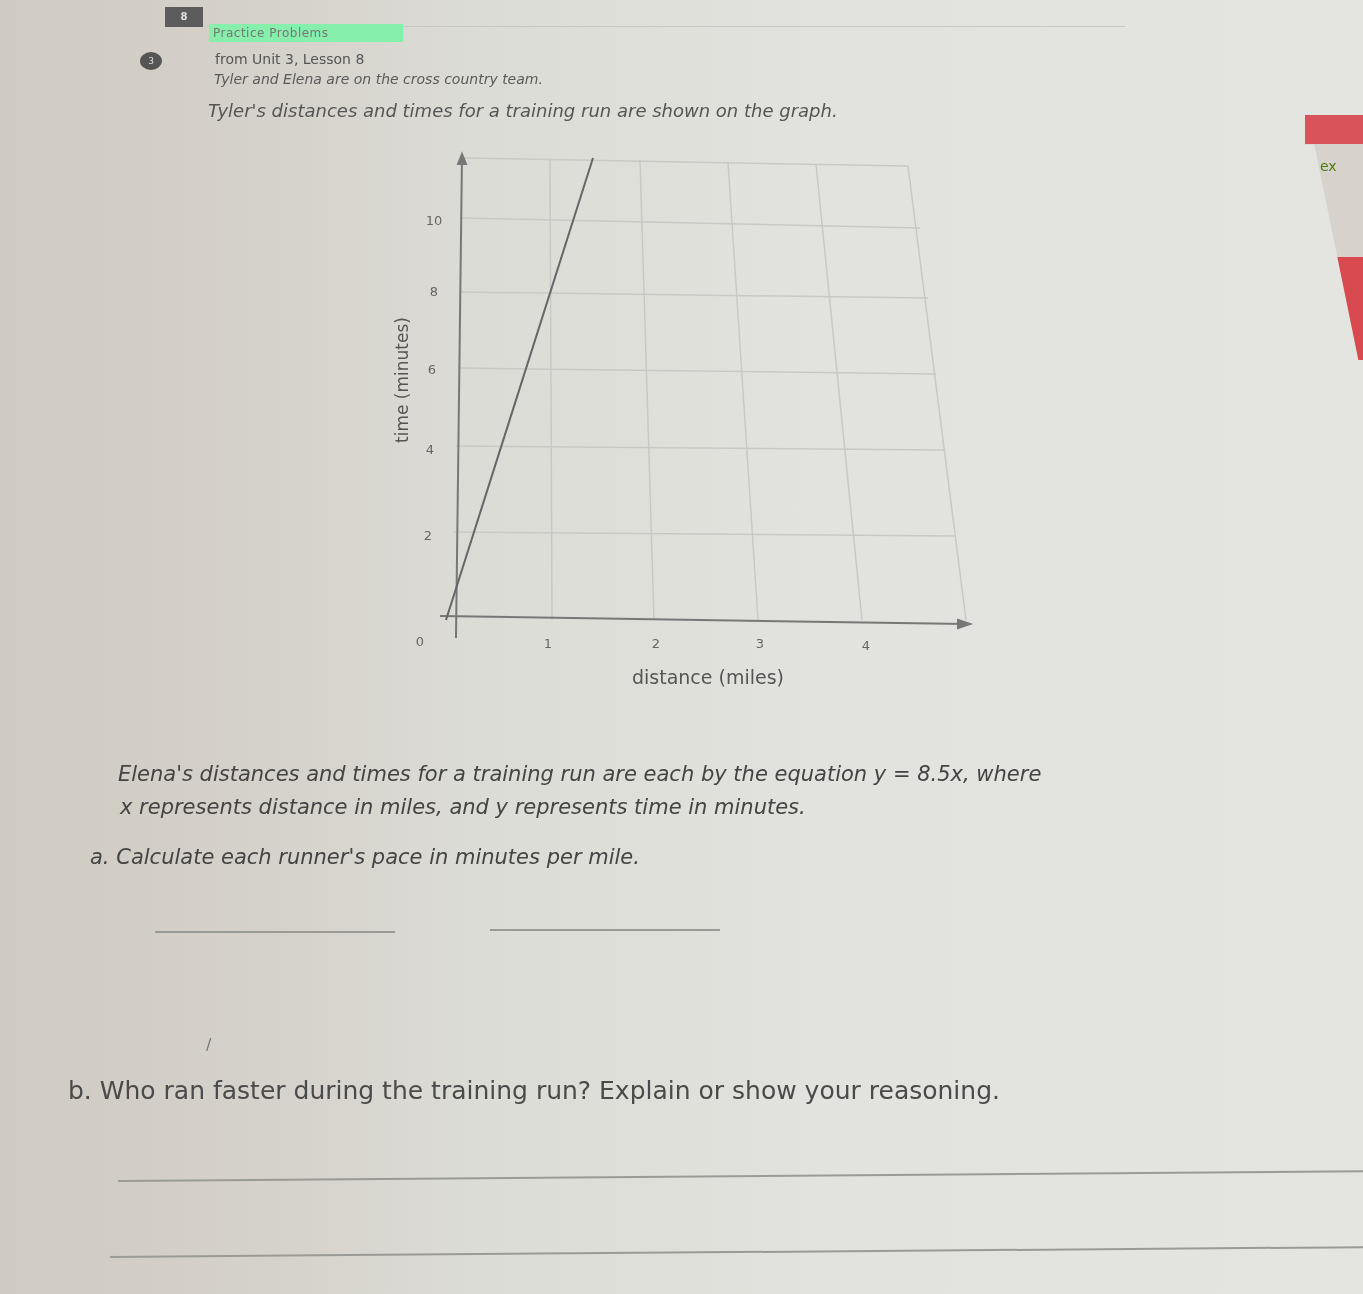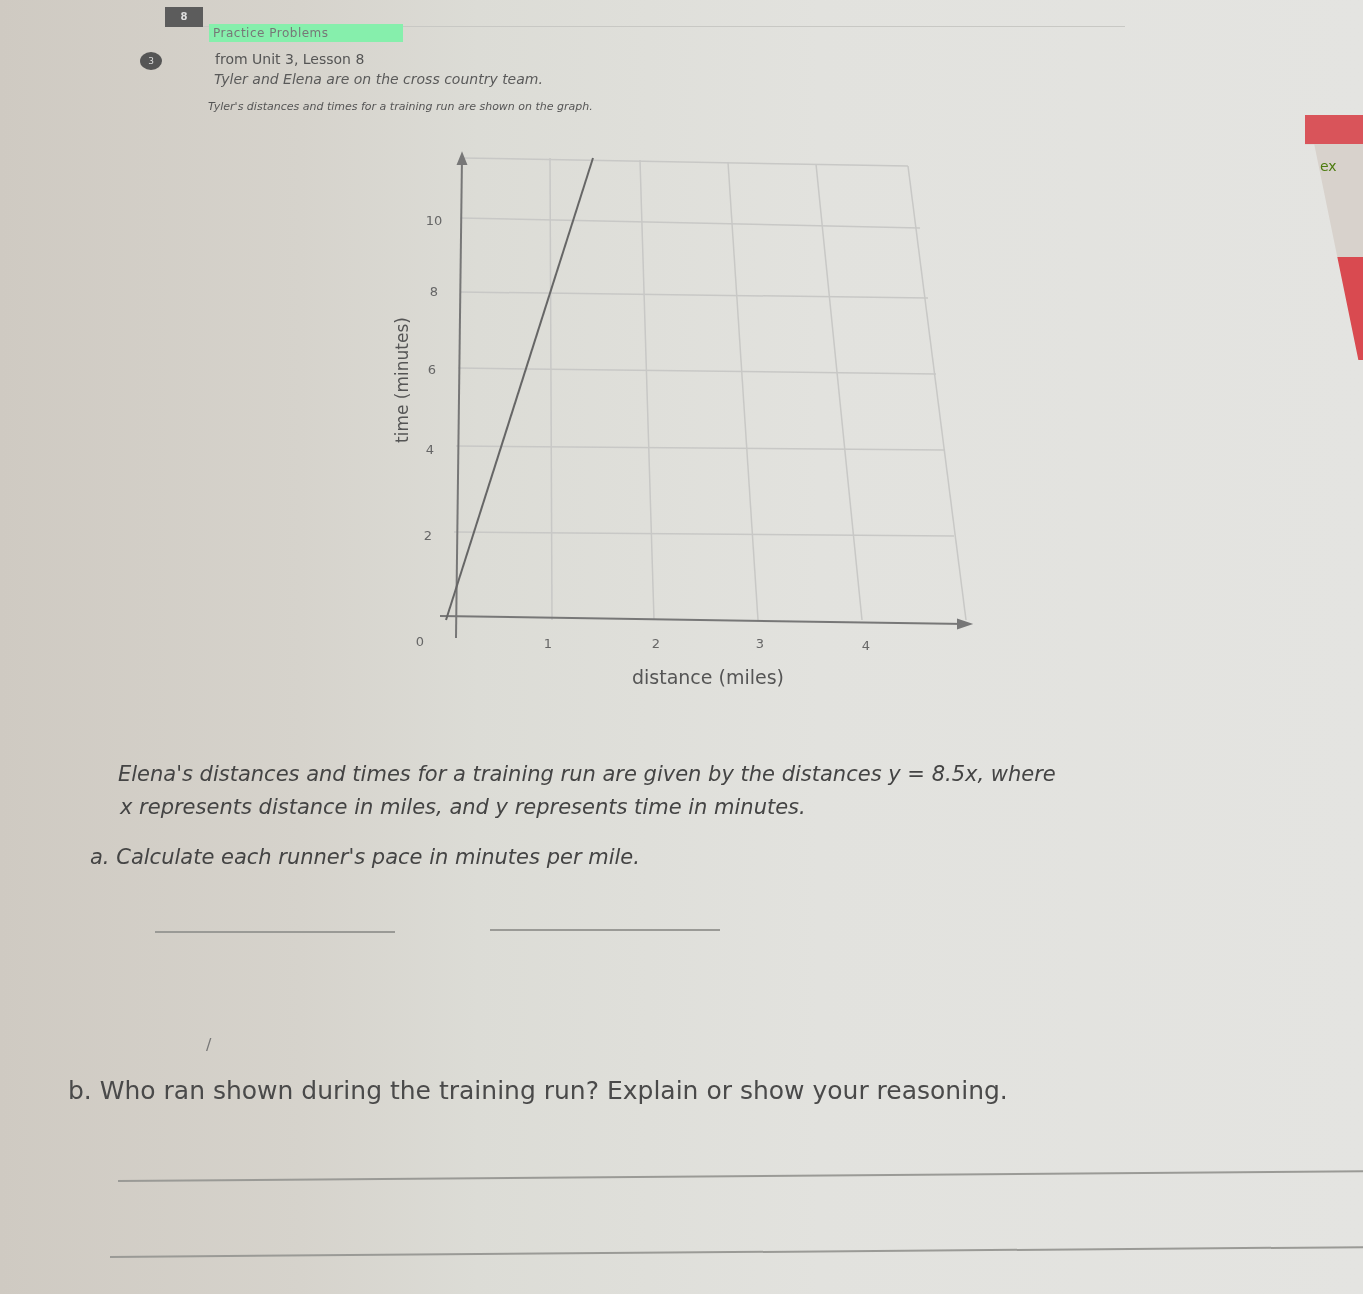--- a/index.html
+++ b/index.html
@@ -23,21 +23,21 @@
     line-height: 18px; padding-left: 4px; margin-top: 16px;
   }
   .q-num {
     position: absolute; left: 140px; top: 52px; width: 22px; height: 18px;
     border-radius: 50%; background: #555; color: #ddd; font-size: 9px;
     text-align: center; line-height: 18px;
   }
   .t { position: absolute; white-space: nowrap; }
   .from { left: 215px; top: 51px; font-size: 14px; color: #555; }
   .intro { left: 214px; top: 71px; font-size: 14px; color: #5a5a5a; font-style: italic; text-align: right; }
-  .intro2 { left: 208px; top: 100px; font-size: 11px; color: #555; font-style: italic; }
+  .intro2 { left: 208px; top: 100px; font-size: 18px; color: #555; font-style: italic; }
   .elena { left: 118px; top: 762px; font-size: 21px; color: #444; font-style: italic; }
   .elena2 { left: 120px; top: 795px; font-size: 21px; color: #444; font-style: italic; }
   .qa { left: 90px; top: 845px; font-size: 21px; color: #444; font-style: italic; }
   .qb { left: 68px; top: 1076px; font-size: 25px; color: #4a4a4a; }
   .ans-line { position: absolute; height: 2px; background: #9a9a96; transform-origin: left center; }
   .red-tab {
     position: absolute; right: 0; top: 115px; width: 58px; height: 245px;
     background: linear-gradient(180deg, #d9545a 0%, #d9545a 12%, #d8d2cc 12%, #d8d2cc 58%, #d94a50 58%, #d94a50 100%);
     clip-path: polygon(0 0, 100% 0, 100% 100%, 92% 100%, 16% 12%, 0 12%);
   }
@@ -96,25 +96,25 @@
     <text x="40" y="496">0</text>
     <text x="168" y="498">1</text>
     <text x="276" y="498">2</text>
     <text x="380" y="498">3</text>
     <text x="486" y="500">4</text>
   </g>
   <text x="328" y="534" font-size="19" fill="#555" text-anchor="middle">distance (miles)</text>
   <text x="0" y="0" font-size="17" fill="#555" text-anchor="middle" transform="translate(28,230) rotate(-90)">time (minutes)</text>
 </svg>
 
-<div class="t elena">Elena's distances and times for a training run are given by the distances y = 8.5x, where</div>
+<div class="t elena">Elena's distances and times for a training run are each by the equation y = 8.5x, where</div>
 <div class="t elena2">x represents distance in miles, and y represents time in minutes.</div>
 <div class="t qa">a.   Calculate each runner's pace in minutes per mile.</div>
 
 <div class="ans-line" style="left:155px;top:931px;width:240px;"></div>
 <div class="ans-line" style="left:490px;top:929px;width:230px;"></div>
 
 <div class="t tick-mark">/</div>
 
-<div class="t qb">b.   Who ran shown during the training run? Explain or show your reasoning.</div>
+<div class="t qb">b.   Who ran faster during the training run? Explain or show your reasoning.</div>
 
 <div class="ans-line" style="left:118px;top:1180px;width:1250px;transform:rotate(-0.45deg);"></div>
 <div class="ans-line" style="left:110px;top:1256px;width:1255px;transform:rotate(-0.45deg);"></div>
 
 </body></html>

